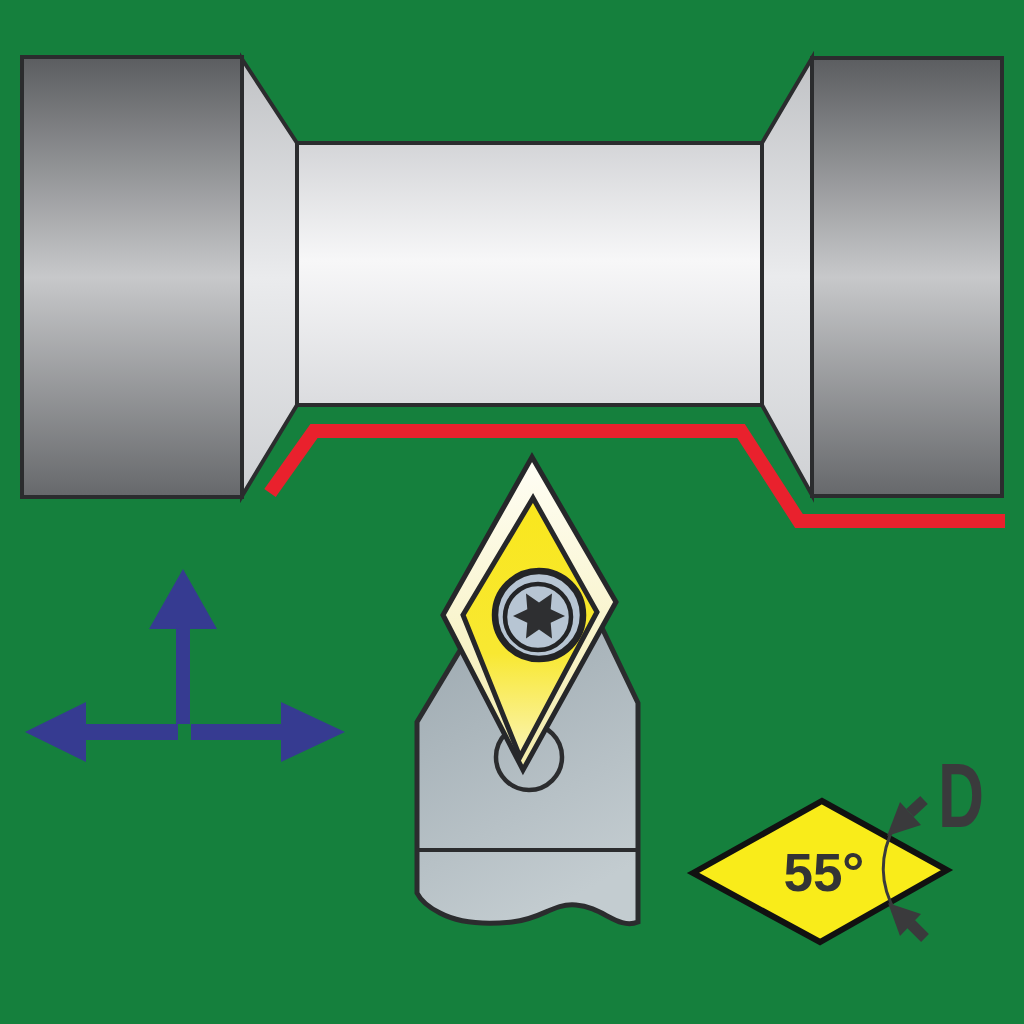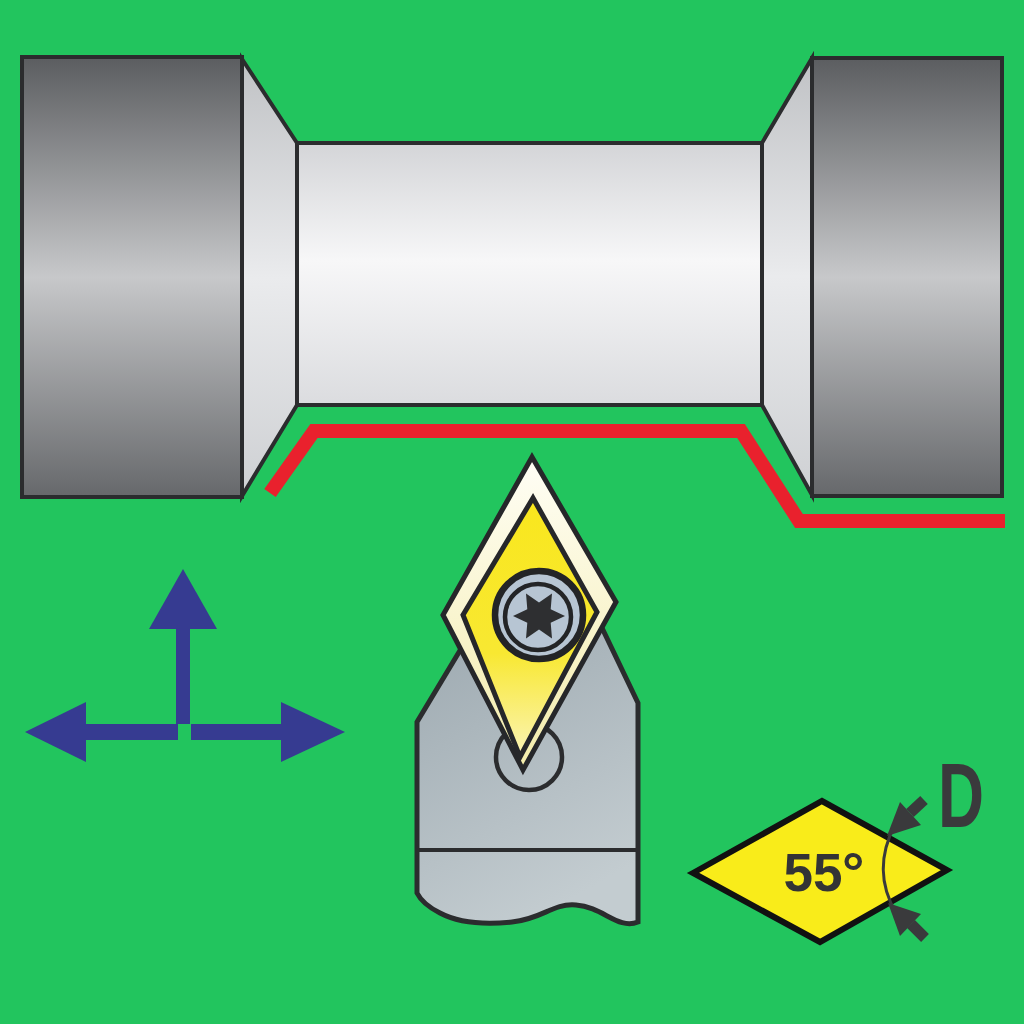--- a/index.html
+++ b/index.html
@@ -5,21 +5,21 @@
   html, body {
     margin: 0;
     padding: 0;
     background: #ffffff;
     font-family: "Liberation Sans", sans-serif;
   }
   .stage {
     position: relative;
     width: 1024px;
     height: 1024px;
-    background: #22c55e;
+    background: #15803d;
     overflow: hidden;
   }
   svg { display: block; }
   text.angle-num {
     font-family: "Liberation Sans", sans-serif;
     font-weight: bold;
     font-size: 53px;
   }
   text.degree {
     font-family: "Liberation Sans", sans-serif;

